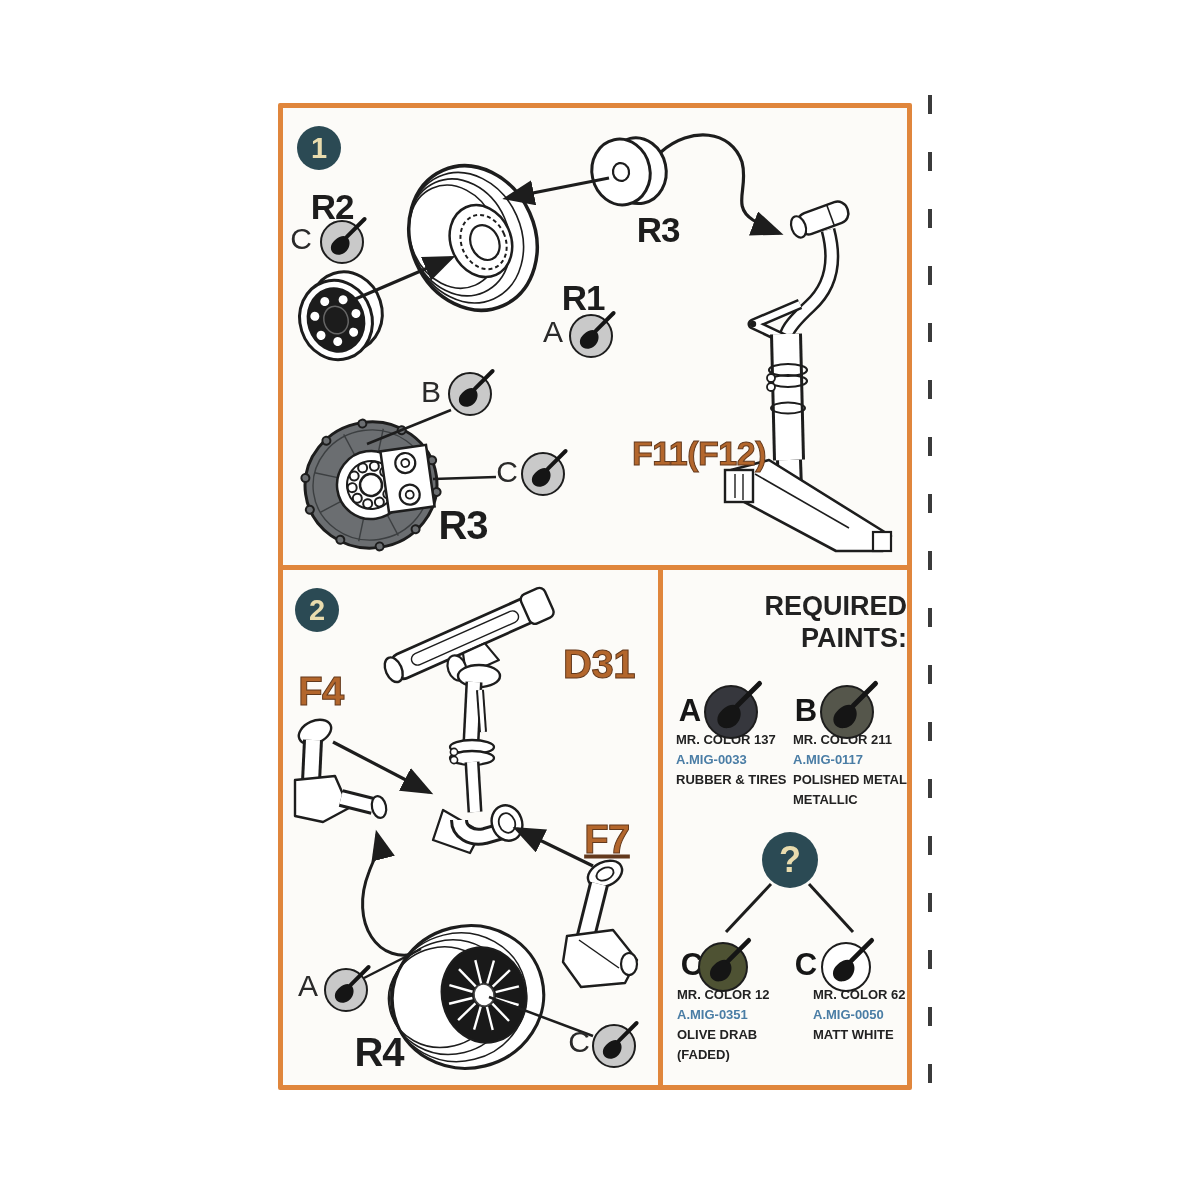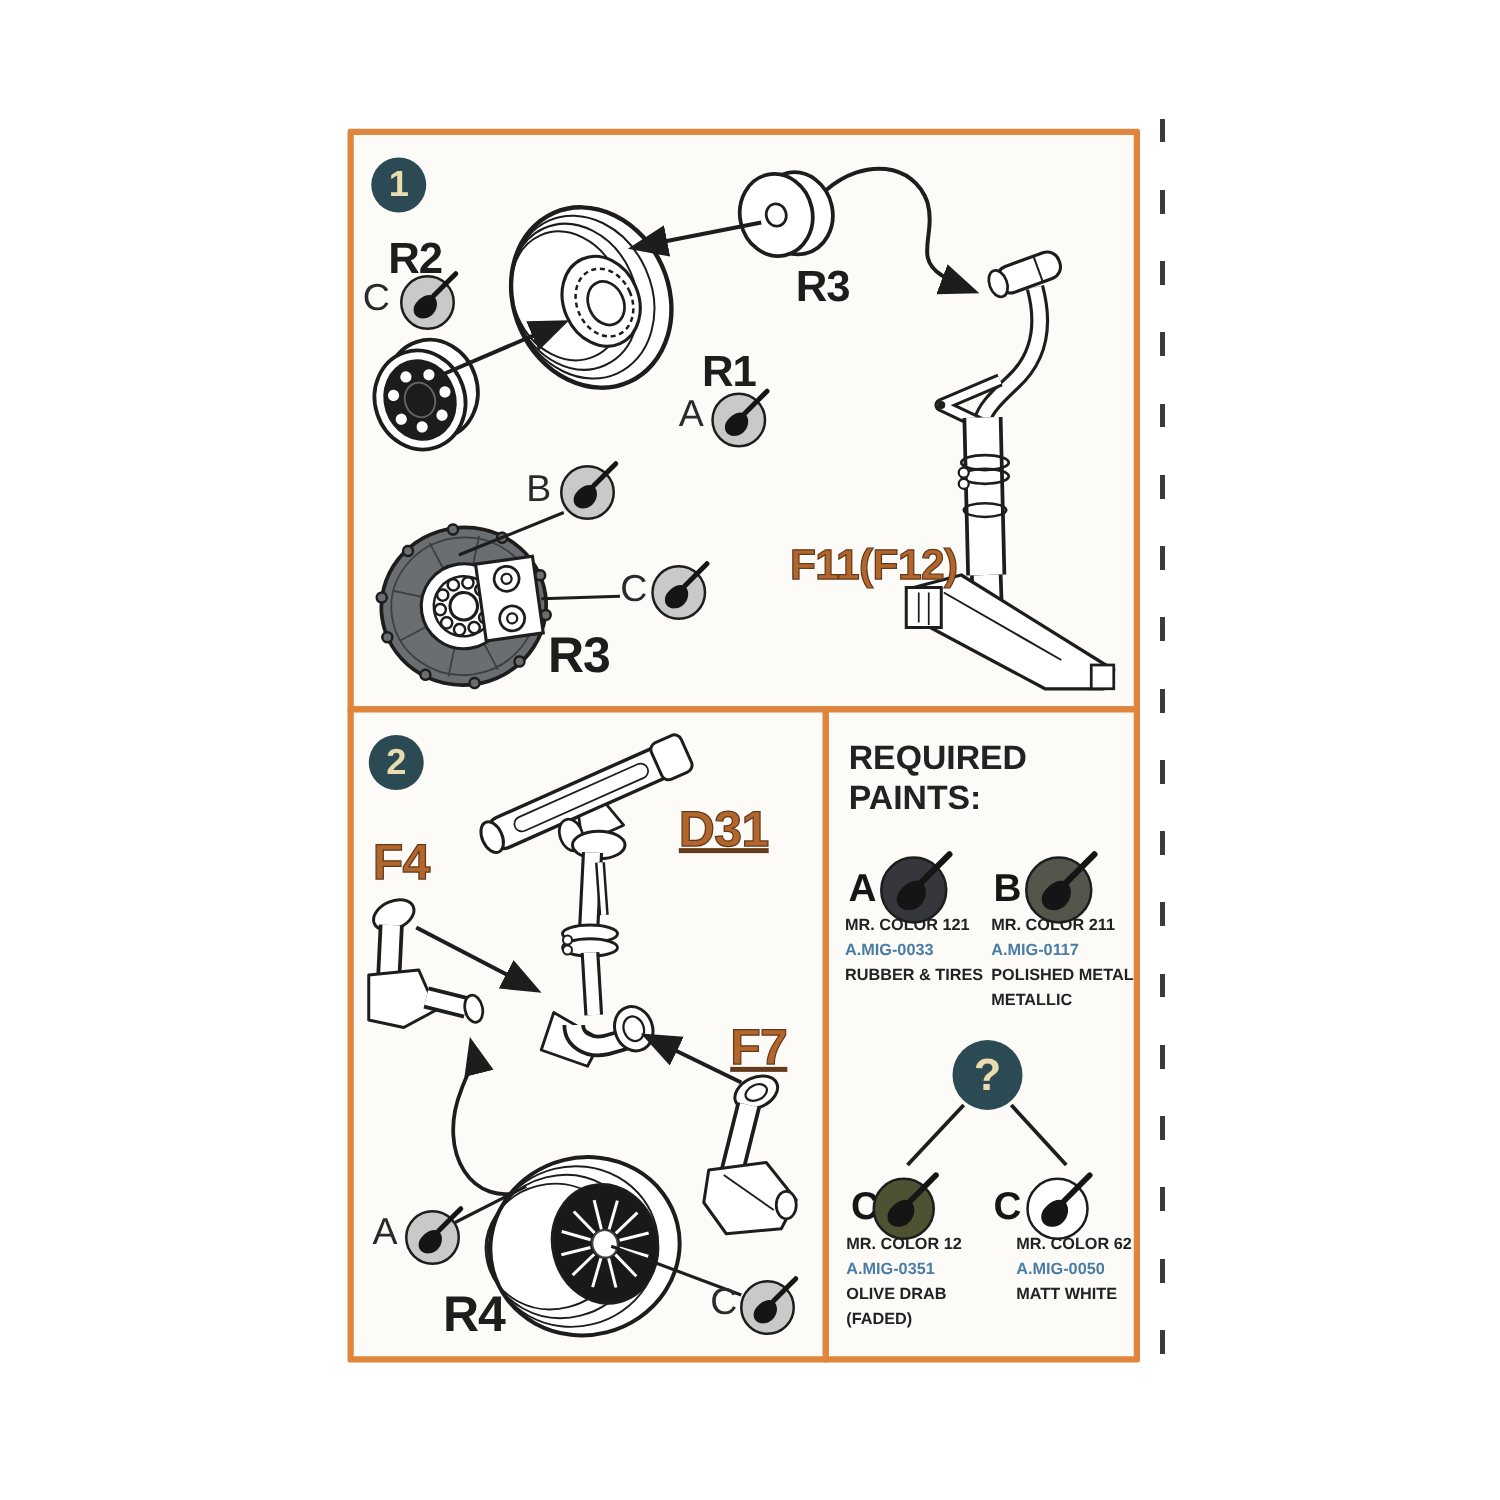--- a/index.html
+++ b/index.html
@@ -36,22 +36,22 @@
     position:absolute;border-radius:50%;border:2px solid #1d1d1d;
     box-sizing:border-box;z-index:3;
   }
   .swatch svg{position:absolute;left:-12%;top:-12%;width:124%;height:124%;overflow:visible;}
   .swatch .handle{stroke:#151515;stroke-width:8;stroke-linecap:round;fill:none;}
   .swatch .tip{fill:#151515;}
   .sw-sm{width:44px;height:44px;}
   .sw-md{width:50px;height:50px;}
   .sw-lg{width:54px;height:54px;}
   .paints-title{
-    position:absolute;left:0;top:20px;width:100%;text-align:left;
-    font-weight:700;font-size:27px;line-height:32px;color:#222;letter-spacing:0;padding-left:16px;
+    position:absolute;left:0;top:20px;width:100%;text-align:right;
+    font-weight:700;font-size:27px;line-height:32px;color:#222;letter-spacing:0;
   }
   .paints-title span{display:block;}
   .entry-text{position:absolute;font-weight:700;font-size:13px;line-height:20px;width:118px;color:#222;}
   .entry-text .amig{color:#4a7da5;display:block;}
   .entry-text .mr,.entry-text .nm{display:block;}
   .paint-letter{position:absolute;transform:translate(-50%,-50%);font-weight:700;font-size:31px;color:#161616;}
   #cutline{
     position:absolute;left:928px;top:95px;width:4px;height:1016px;
     background:repeating-linear-gradient(to bottom,#3b3b3b 0 19px,transparent 19px 57px);
   }
@@ -314,21 +314,21 @@
       </g>
       <ellipse cx="16" cy="2" rx="10" ry="11" fill="#fff" stroke="#444" stroke-width="1.5"></ellipse>
     </g>
 
     <line x1="81" y1="408" x2="138" y2="379" class="ink" stroke-width="2.5"></line>
     <line x1="310" y1="466" x2="206" y2="427" class="ink" stroke-width="2.5"></line>
   </svg>
 
   <div class="badge step-badge" style="left:12px;top:18px;">2</div>
 
-  <span class="lbl part-orange big" style="left:296px;top:94px;text-decoration:underline;">D31</span>
+  <span class="lbl part-orange big" style="left:316px;top:94px;">D31</span>
   <span class="lbl part-orange big" style="left:38px;top:121px;">F4</span>
   <span class="lbl part-orange big" style="left:324px;top:269px;text-decoration:underline;">F7</span>
 
   <span class="lbl callout-letter" style="left:25px;top:416px;">A</span>
   <div class="swatch sw-sm" style="left: 41px; top: 398px; background-color: rgb(201, 201, 201);">
     <svg viewBox="0 0 100 100">
       <path class="tip" d="M60,40 C72,50 64,74 46,76 C32,78 24,66 30,54 C36,44 50,34 60,40 Z"></path>
       <path class="handle" d="M60,40 L96,4"></path>
     </svg>
   </div>
@@ -353,21 +353,21 @@
   </div>
 
   <span class="paint-letter" style="left:27px;top:141px;">A</span>
   <div class="swatch sw-lg" style="left: 41px; top: 115px; background-color: rgb(54, 55, 61);">
     <svg viewBox="0 0 100 100">
       <path class="tip" d="M60,40 C72,50 64,74 46,76 C32,78 24,66 30,54 C36,44 50,34 60,40 Z"></path>
       <path class="handle" d="M60,40 L96,4"></path>
     </svg>
   </div>
   <div class="entry-text" style="left:13px;top:160px;">
-    <span class="mr">MR. COLOR 121</span>
+    <span class="mr">MR. COLOR 137</span>
     <span class="amig">A.MIG-0033</span>
     <span class="nm">RUBBER &amp; TIRES</span>
   </div>
 
   <span class="paint-letter" style="left:143px;top:141px;">B</span>
   <div class="swatch sw-lg" style="left: 157px; top: 115px; background-color: rgb(85, 86, 75);">
     <svg viewBox="0 0 100 100">
       <path class="tip" d="M60,40 C72,50 64,74 46,76 C32,78 24,66 30,54 C36,44 50,34 60,40 Z"></path>
       <path class="handle" d="M60,40 L96,4"></path>
     </svg>

